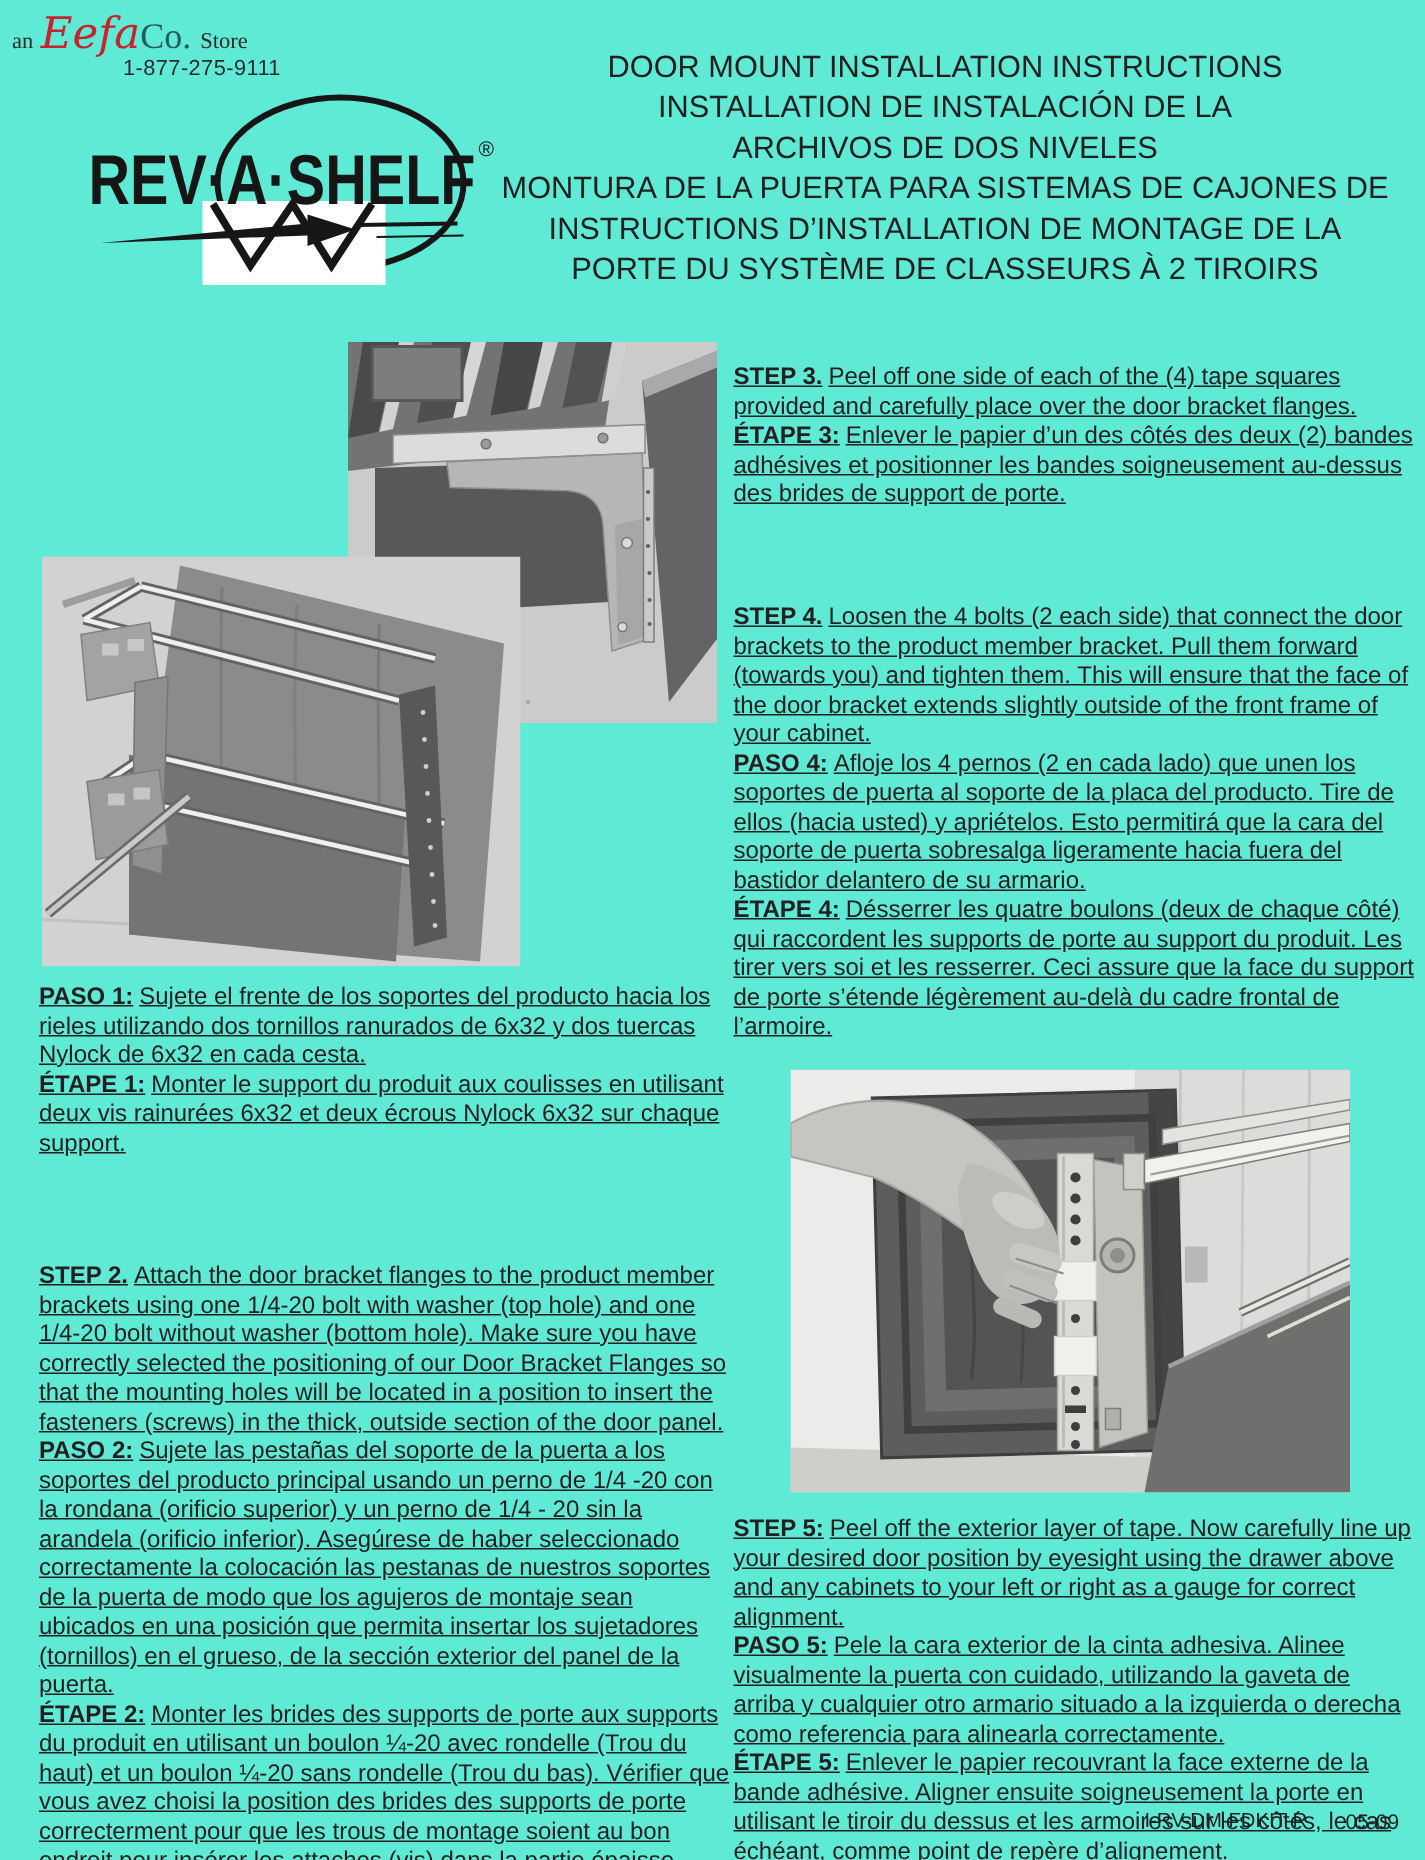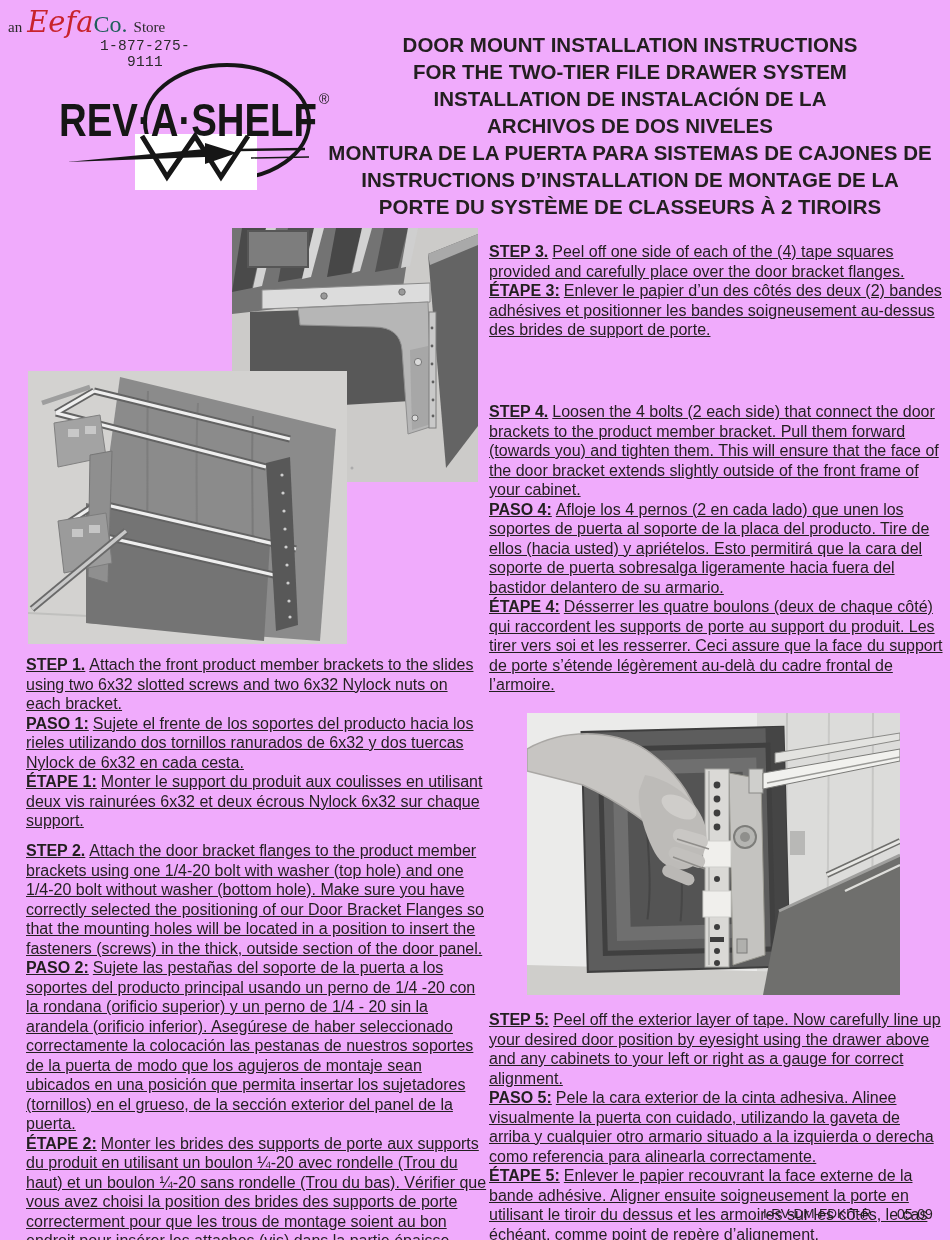--- a/index.html
+++ b/index.html
@@ -1,32 +1,32 @@
 <!DOCTYPE html>
 <html><head>
 <meta charset="utf-8">
 <style>
   html,body{margin:0;padding:0;background:#ffffff;}
   .page{
-    position:relative;width:950px;height:1240px;background:#f0abfc;overflow:hidden;
+    position:relative;width:950px;height:1240px;background:#5eead4;overflow:hidden;
     font-family:"Liberation Sans",sans-serif;color:#231f20;
   }
   
   .efco{position:absolute;left:8px;top:8px;width:200px;}
   .efco-line{display:flex;align-items:baseline;font-family:"Liberation Serif",serif;}
   .efco-an{font-size:15px;color:#2b2b2b;margin-right:5px;}
   .efco-script{font-family:"DejaVu Serif",serif;font-style:italic;font-size:29px;color:#c8232c;line-height:1;}
   .efco-co{font-size:24px;color:#1f5f5b;line-height:1;}
   .efco-store{font-size:15px;color:#2b2b2b;margin-left:6px;}
-  .efco-phone{font-family:Liberation Mono, monospace;font-size:14.5px;color:#2b2b2b;margin-left:74px;margin-top:1px;letter-spacing:.3px;text-align:center;}
+  .efco-phone{font-family:Liberation Sans, sans-serif;font-size:14.5px;color:#2b2b2b;margin-left:74px;margin-top:1px;letter-spacing:.3px;}
   .ras-logo{position:absolute;left:55px;top:58px;}
   
   .title-block{
     position:absolute;left:318px;top:31px;width:624px;text-align:center;
-    font-size:20.5px;line-height:27px;font-weight:700;color:#231f20;
+    font-size:20.5px;line-height:27px;font-weight:400;color:#231f20;
   }
   
   .photo{position:absolute;display:block;}
   #photo-top{left:232px;top:228px;}
   #photo-left{left:28px;top:371px;}
   #photo-door{left:527px;top:713px;}
   
   .step{position:absolute;font-size:16px;line-height:19.5px;color:#231f20;text-align:left;text-decoration:underline;}
   #step1{left:26px;top:655px;width:460px;}
   #step2{left:26px;top:841px;width:463px;}
@@ -61,21 +61,20 @@
       <polygon points="12,104 150,91 150,85 182,95 150,106 150,99" fill="#161616"></polygon>
       <line x1="184" y1="92" x2="250" y2="91" stroke="#161616" stroke-width="2.6"></line>
       <line x1="196" y1="100" x2="254" y2="99" stroke="#161616" stroke-width="1.4"></line>
     </g>
     <text x="4" y="78" font-family="Liberation Sans, sans-serif" font-weight="700" font-size="47" fill="#161616" textLength="258" lengthAdjust="spacingAndGlyphs">REV·A·SHELF</text>
     <text x="264" y="46" font-family="Liberation Sans, sans-serif" font-size="14" fill="#161616">®</text>
   </svg>
 
   <div class="title-block">
     <div>DOOR MOUNT INSTALLATION INSTRUCTIONS</div>
-    <div>FOR THE TWO-TIER FILE DRAWER SYSTEM</div>
     <div>INSTALLATION DE INSTALACIÓN DE LA</div>
     <div>ARCHIVOS DE DOS NIVELES</div>
     <div>MONTURA DE LA PUERTA PARA SISTEMAS DE CAJONES DE</div>
     <div>INSTRUCTIONS D’INSTALLATION DE MONTAGE DE LA</div>
     <div>PORTE DU SYSTÈME DE CLASSEURS À 2 TIROIRS</div>
   </div>
 
   <svg id="photo-top" class="photo" width="246" height="254" viewBox="0 0 246 254">
     <rect width="246" height="254" fill="#cccbc9"></rect>
     <polygon points="0,0 180,0 170,66 0,86" fill="#737373"></polygon>
@@ -174,23 +173,20 @@
     <div class="part">
       <b class="lead">PASO 4:</b><span>Afloje los 4 pernos (2 en cada lado) que unen los soportes de puerta al soporte de la placa del producto. Tire de ellos (hacia usted) y apriételos. Esto permitirá que la cara del soporte de puerta sobresalga ligeramente hacia fuera del bastidor delantero de su armario.</span>
     </div>
     <div class="part">
       <b class="lead">ÉTAPE 4:</b><span>Désserrer les quatre boulons (deux de chaque côté) qui raccordent les supports de porte au support du produit. Les tirer vers soi et les resserrer. Ceci assure que la face du support de porte s’étende légèrement au-delà du cadre frontal de l’armoire.</span>
     </div>
   </div>
 
   <div id="step1" class="step">
     <div class="part">
-      <b class="lead">STEP 1.</b><span>Attach the front product member brackets to the slides using two 6x32 slotted screws and two 6x32 Nylock nuts on each bracket.</span>
-    </div>
-    <div class="part">
       <b class="lead">PASO 1:</b><span>Sujete el frente de los soportes del producto hacia los rieles utilizando dos tornillos ranurados de 6x32 y dos tuercas Nylock de 6x32 en cada cesta.</span>
     </div>
     <div class="part">
       <b class="lead">ÉTAPE 1:</b><span>Monter le support du produit aux coulisses en utilisant deux vis rainurées 6x32 et deux écrous Nylock 6x32 sur chaque support.</span>
     </div>
   </div>
 
   <div id="step2" class="step">
     <div class="part">
       <b class="lead">STEP 2.</b><span>Attach the door bracket flanges to the product member brackets using one 1/4-20 bolt with washer (top hole) and one 1/4-20 bolt without washer (bottom hole).  Make sure you have correctly selected the positioning of our Door Bracket Flanges so that the mounting holes will be located in a position to insert the fasteners (screws) in the thick, outside section of the door panel.</span>

